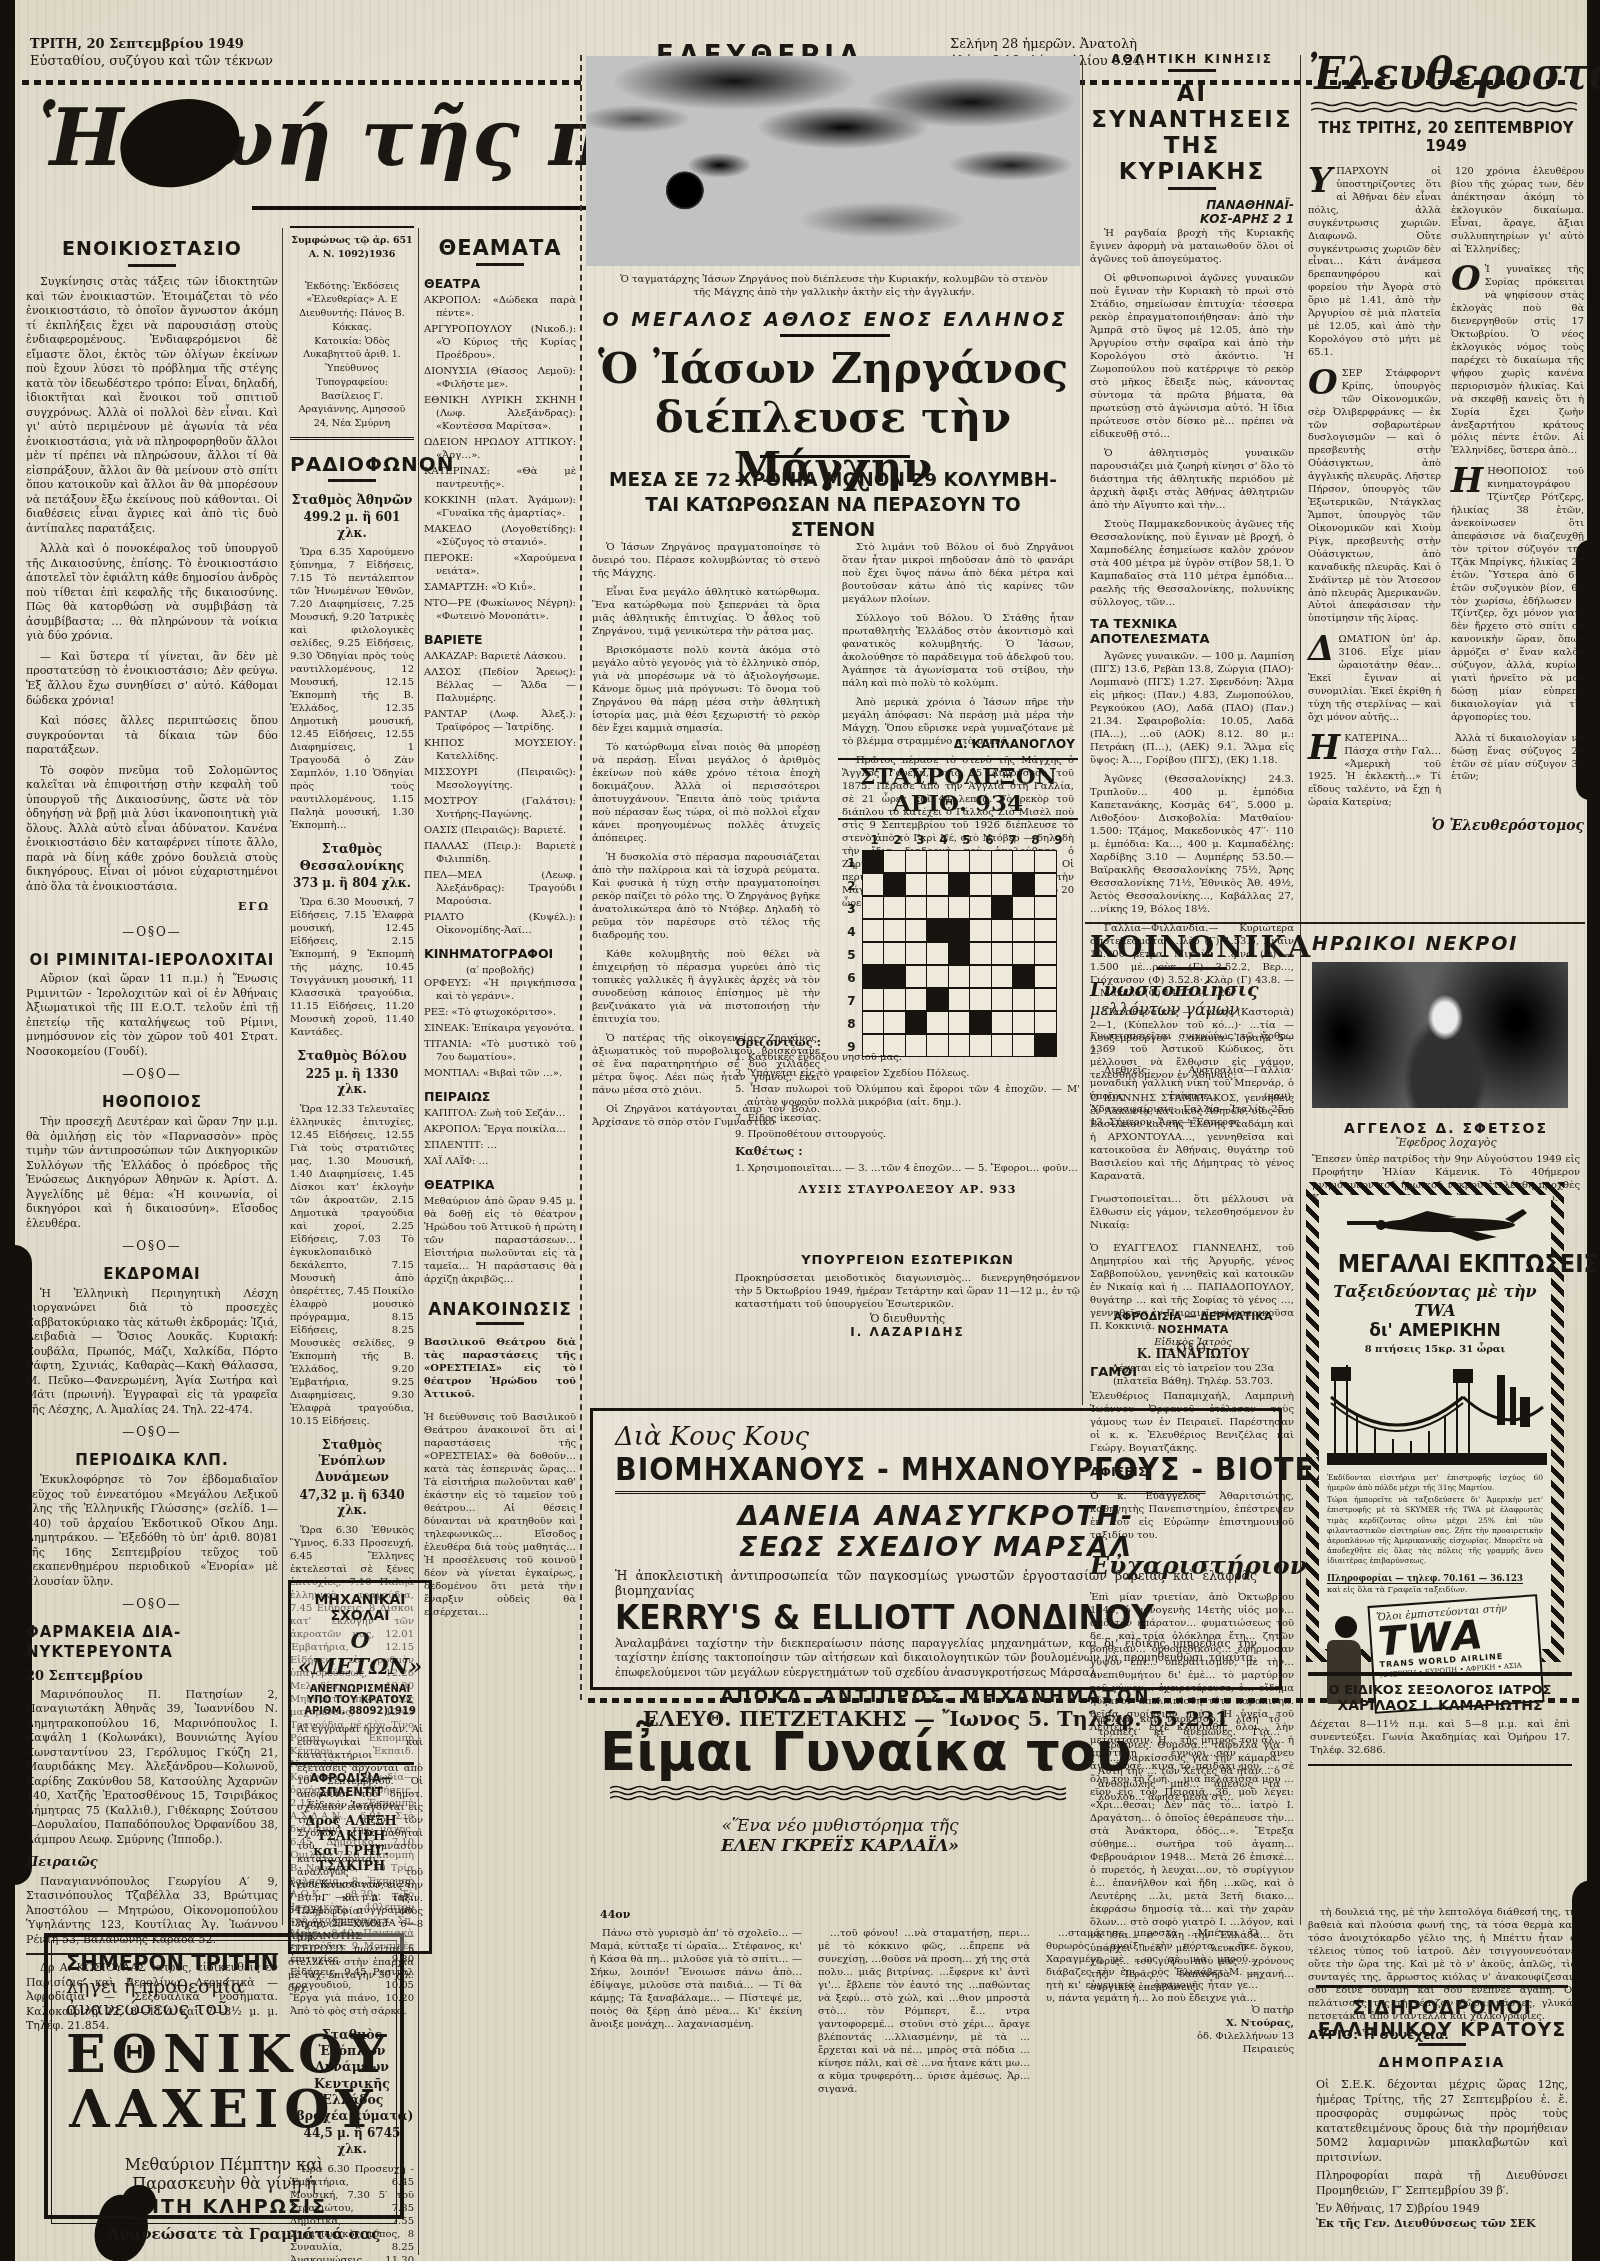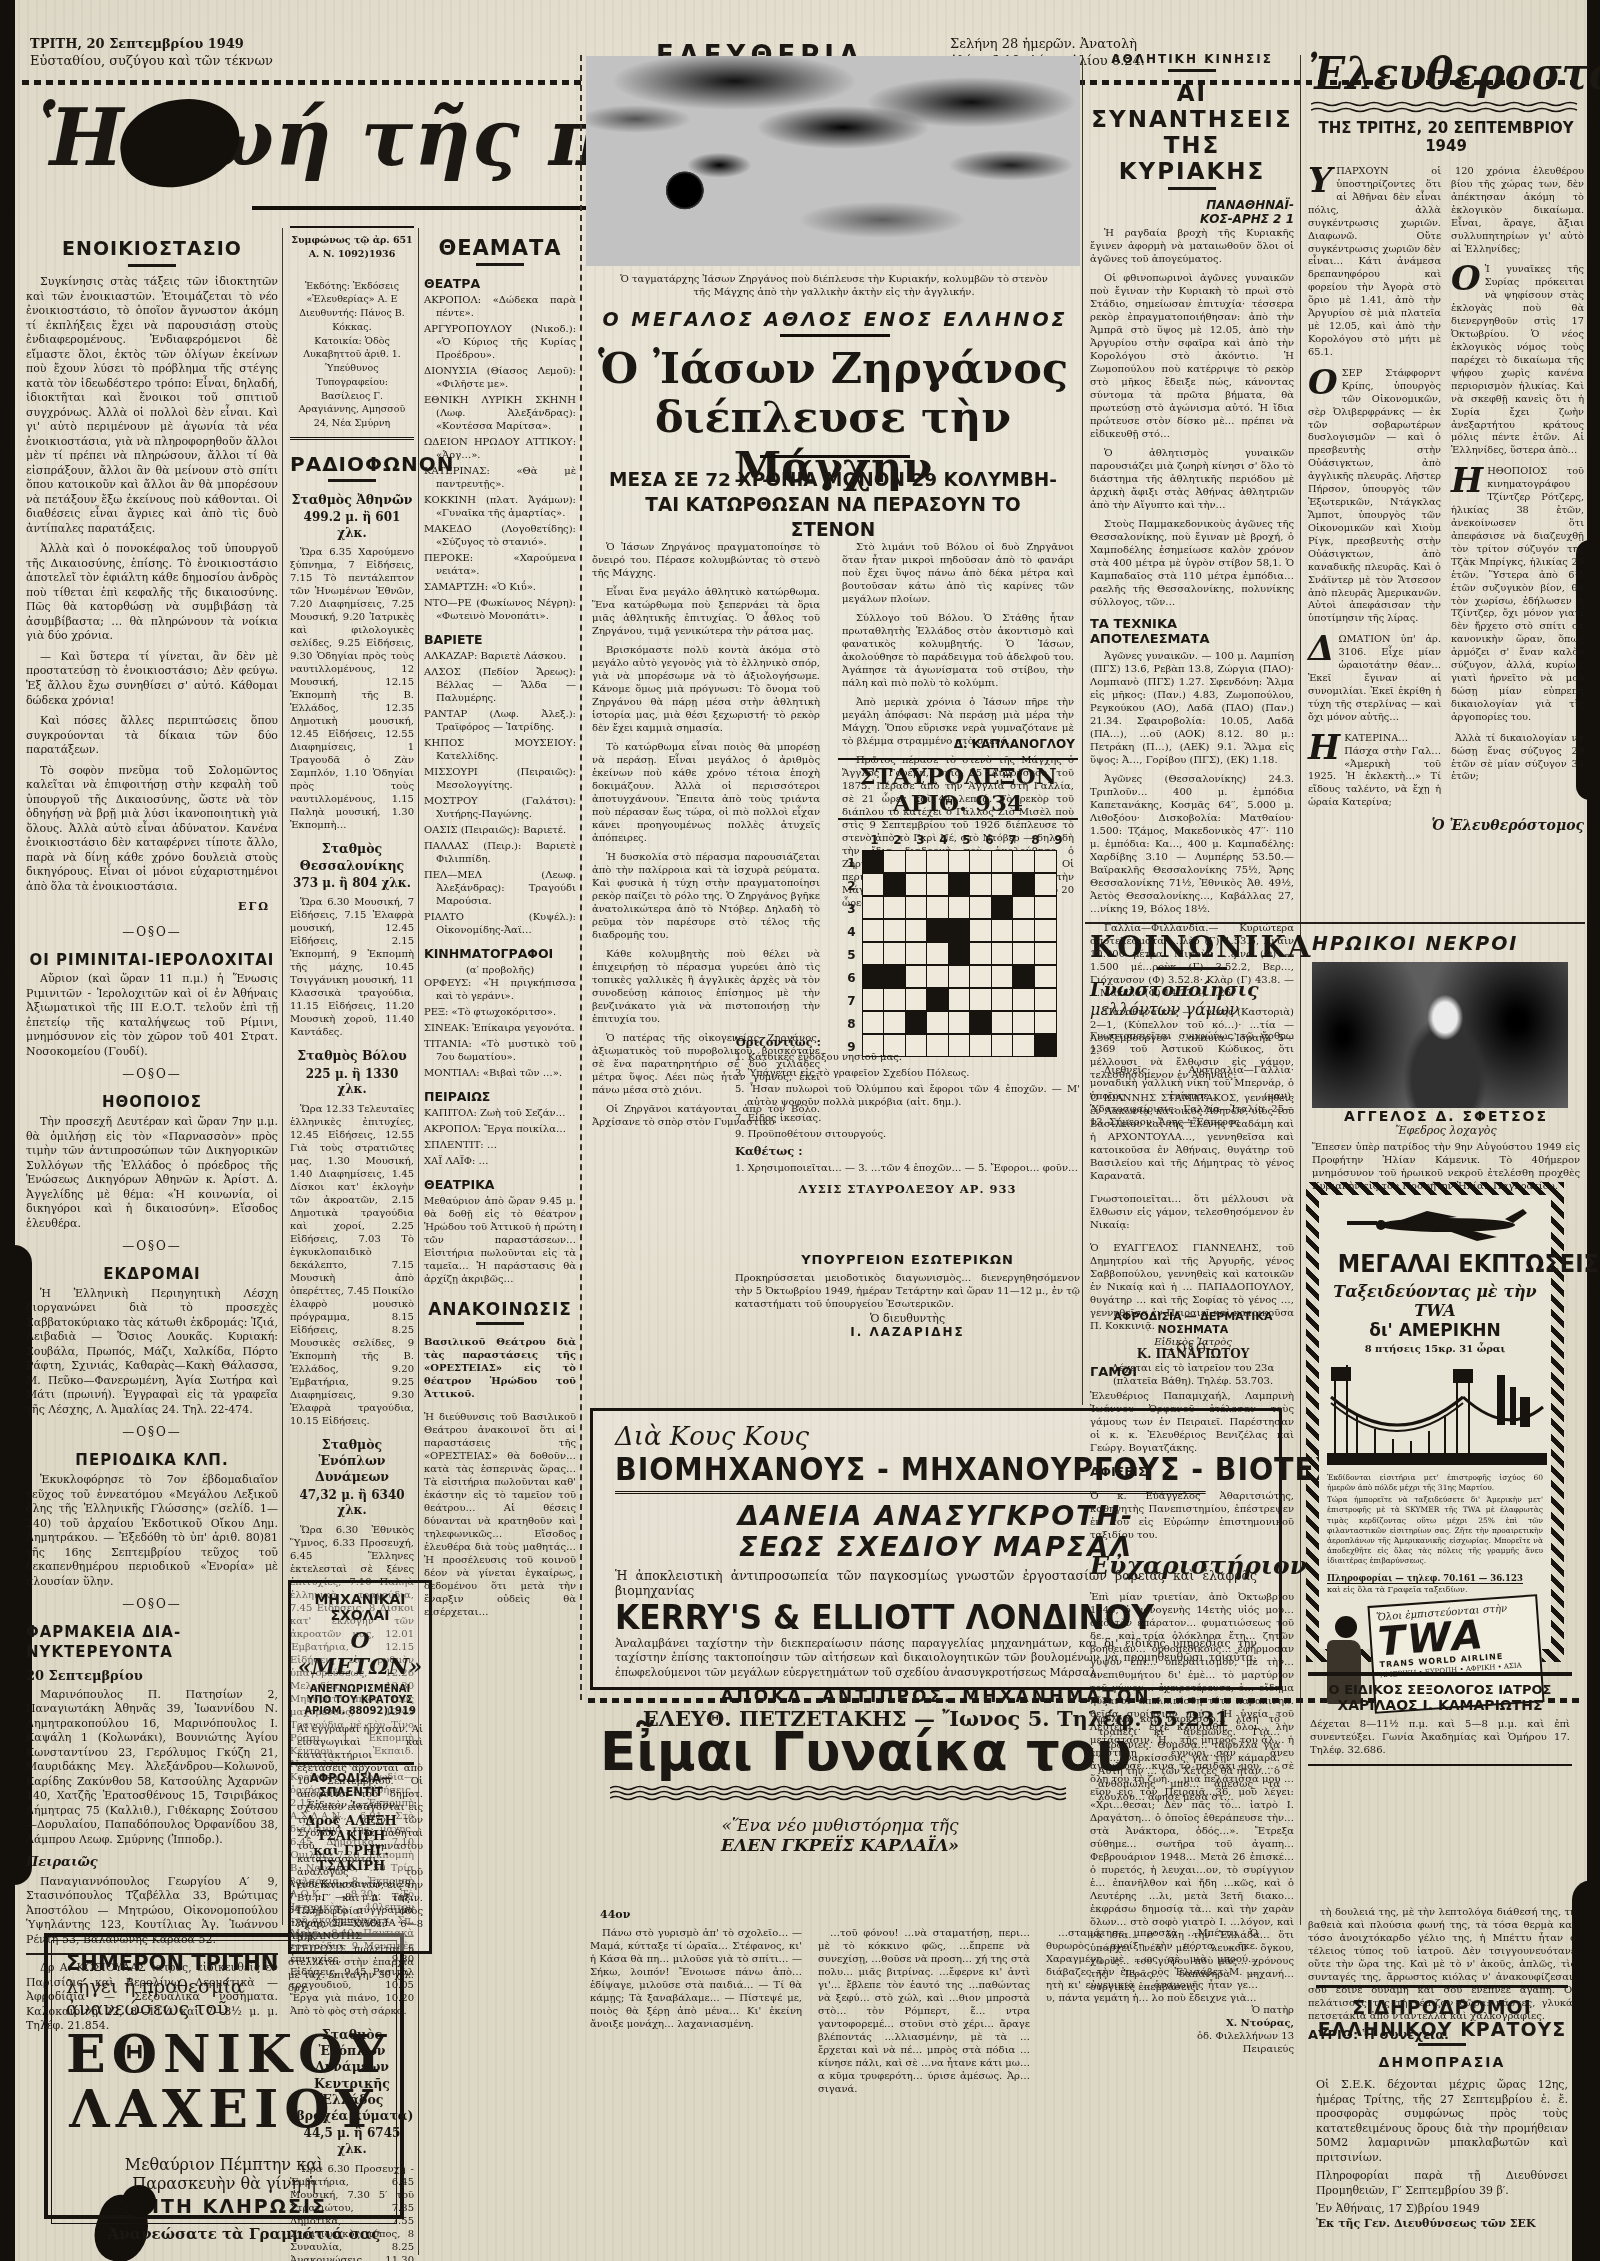--- a/index.html
+++ b/index.html
@@ -573,21 +573,21 @@
           <p><span class="dropcap">Η</span><span>ΗΘΟΠΟΙΟΣ τοῦ κινηματογράφου Τζίντζερ Ρότζερς, ἡλικίας 38 ἐτῶν, ἀνεκοίνωσεν ὅτι ἀπεφάσισε νὰ διαζευχθῇ τὸν τρίτον σύζυγόν της Τζὰκ Μπρίγκς, ἡλικίας 29 ἐτῶν. Ὕστερα ἀπὸ 6½ ἐτῶν συζυγικὸν βίον, θὰ τὸν χωρίσω, ἐδήλωσεν ἡ Τζίντζερ, ὄχι μόνον γιατὶ δὲν ἤρχετο στὸ σπίτι σὲ κανονικὴν ὥραν, ὅπως ἁρμόζει σ' ἕναν καλὸν σύζυγον, ἀλλά, κυρίως, γιατὶ ἠρνεῖτο νὰ μοῦ δώσῃ μίαν εὐπρεπῆ δικαιολογίαν γιὰ τὶς ἀργοπορίες του.</span></p>
           <p><span class="dropcap"></span><span>Ἀλλὰ τί δικαιολογίαν νὰ δώσῃ ἕνας σύζυγος 29 ἐτῶν σὲ μίαν σύζυγον 38 ἐτῶν;</span></p>
         </div>
     </div>
     <div class="b" style="text-align:right;font-size:14px;font-style:italic;">Ὁ Ἐλευθερόστομος</div>
   </div>
 
   <div class="abs" style="left:1312px;top:932px;width:268px;">
     <div class="sans b i" style="font-size:19px;letter-spacing:2px;">ΗΡΩΙΚΟΙ ΝΕΚΡΟΙ</div>
     <div class="photo-soldier" style="width:256px;height:146px;margin-top:8px;"></div>
-    <div class="sans b ctr" style="font-size:14px;letter-spacing:2px;margin-top:0;">ΑΓΓΕΛΟΣ Δ. ΣΦΕΤΣΟΣ</div>
+    <div class="sans b ctr" style="font-size:14px;letter-spacing:2px;margin-top:12px;">ΑΓΓΕΛΟΣ Δ. ΣΦΕΤΣΟΣ</div>
     <div class="ctr i" style="font-size:11px;">Ἔφεδρος λοχαγὸς</div>
     <p class="tinytxt just" style="margin:3px 0 0;">Ἔπεσεν ὑπὲρ πατρίδος τὴν 9ην Αὐγούστου 1949 εἰς Προφήτην Ἠλίαν Κάμενικ. Τὸ 40ήμερον μνημόσυνον τοῦ ἡρωικοῦ νεκροῦ ἐτελέσθη προχθὲς Κυριακὴν εἰς τὸν Προφήτην Ἠλίαν Παγκρατίου.</p>
   </div>
 
   <div class="abs hatch" style="left:1306px;top:1182px;width:258px;height:480px;padding:0;">
     <div style="position:absolute;left:13px;top:13px;right:13px;bottom:13px;background:#e9e5d6;padding:6px 8px;box-sizing:border-box;">
       <svg width="220" height="44" viewBox="0 0 220 44">
         <g fill="#17130e">
           <ellipse cx="120" cy="24" rx="68" ry="7"></ellipse>
           <polygon points="60,24 100,10 130,16"></polygon>

